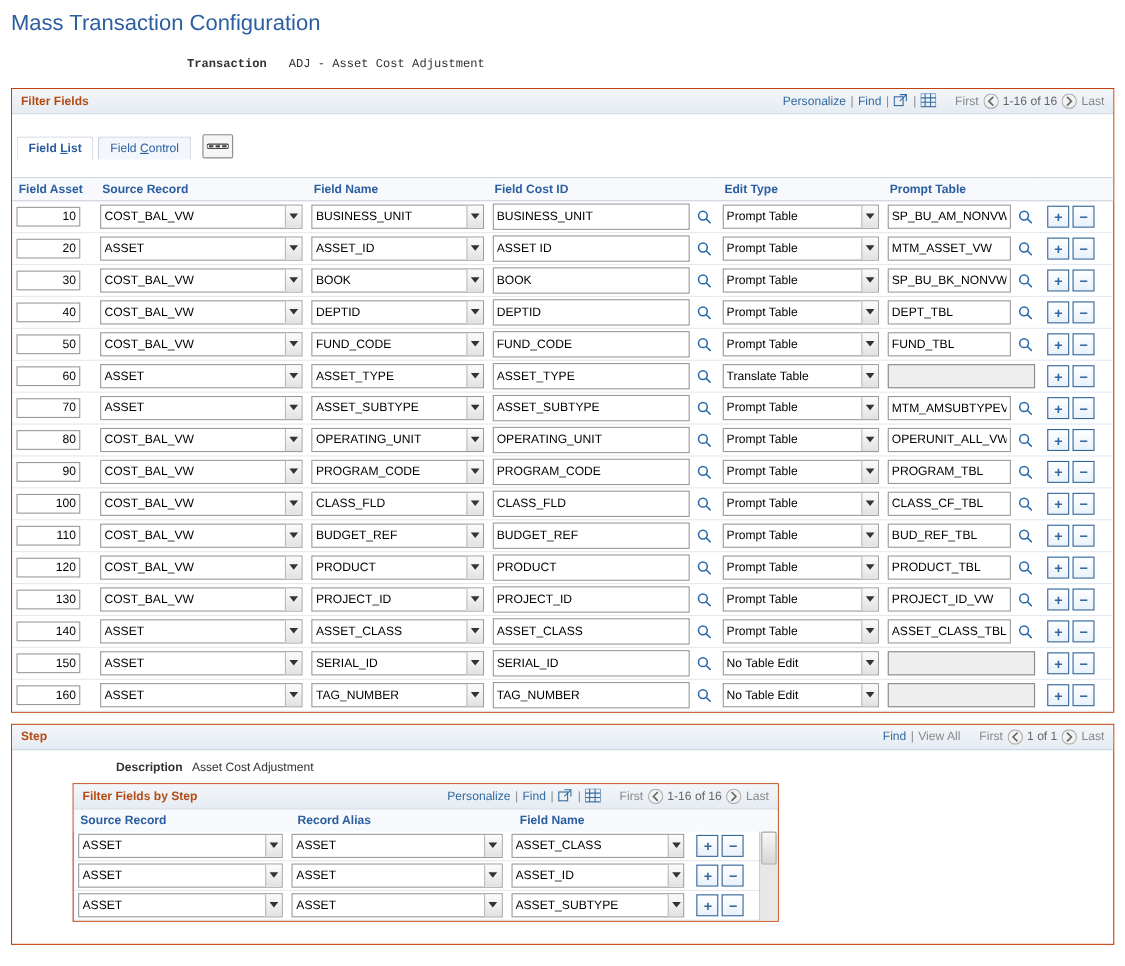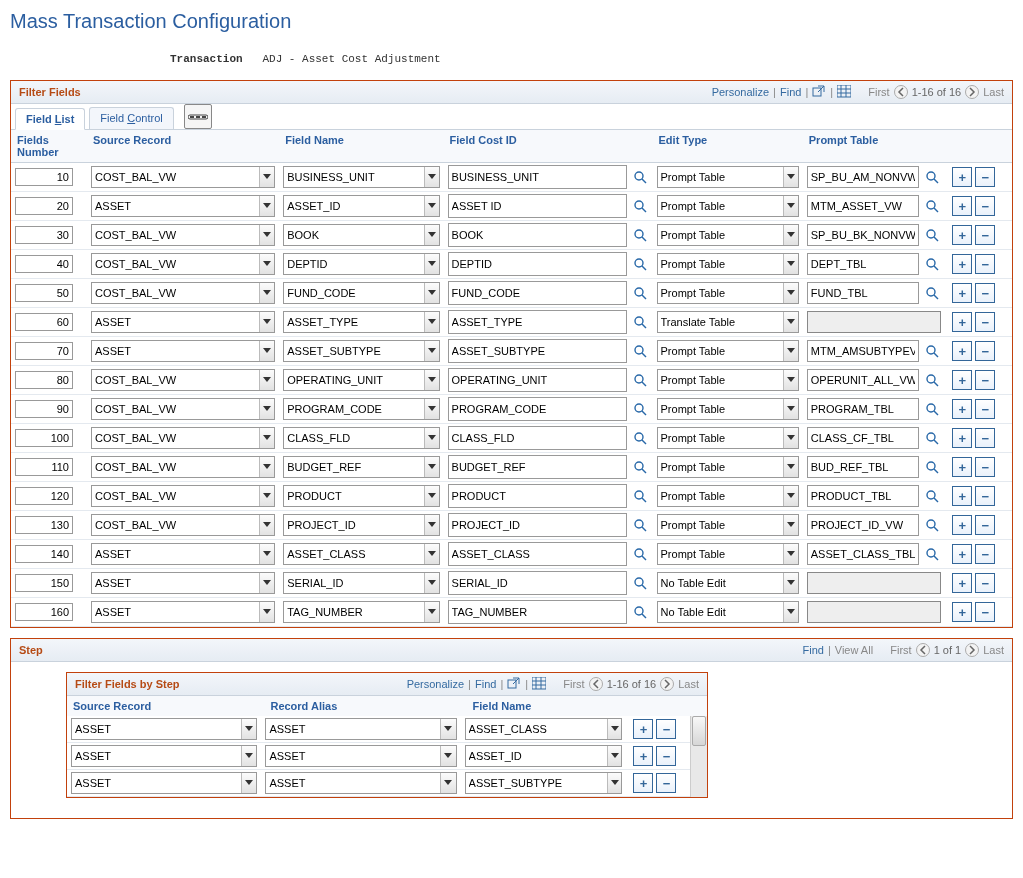--- a/index.html
+++ b/index.html
@@ -47,22 +47,23 @@
     display:flex;
     align-items:center;
     gap:4px;
     color:#666;
     padding-left:28px;
   }
   .header-links a { color:#346aa0; text-decoration:none; cursor:pointer; }
   .header-links .sep { color:#888; }
   .tabs {
     display:flex;
+    align-items:center;
     gap:4px;
-    padding: 0 4px;
+    padding: 16px 4px;
     background:#fff;
     border-bottom: 1px solid #c9d2dc;
   }
   .tab {
     padding:4px 10px;
     border:1px solid #c9d2dc;
     border-bottom:none;
     margin-top:3px;
     background:#f3f6fb;
     color:#2b5ea0;
@@ -281,21 +282,21 @@
     <span class="toolbar-icon">
         <svg width="20" height="14" viewBox="0 0 20 14">
           <use href="#show-all"></use>
         </svg>
       </span>
   </div>
   <div class="grid">
     <table>
       <thead>
         <tr>
-          <th class="col-num">Fields Number</th>
+          <th class="col-num">Field Asset</th>
           <th class="col-src">Source Record</th>
           <th class="col-fname">Field Name</th>
           <th class="col-flabel">Field Cost ID</th>
           <th class="col-etype">Edit Type</th>
           <th class="col-ptable">Prompt Table</th>
           <th class="col-actions"></th>
         </tr>
       </thead>
       <tbody id="main-rows">
           <tr>
@@ -1189,20 +1190,24 @@
       <span>1 of 1</span>
       <span class="nav-arrow">
           <svg viewBox="0 0 14 14">
             <use href="#arrow-r"></use>
           </svg>
         </span>
       <span style="color:#888">Last</span>
     </div>
   </div>
   <div class="step-body">
+    <div class="step-row">
+      <span class="sl">Description</span>
+      <span>Asset Cost Adjustment</span>
+    </div>
 
     <div class="panel inner-grid-panel">
       <div class="panel-header">
         <span class="title">Filter Fields by Step</span>
         <div class="header-links">
           <a>Personalize</a>
           <span class="sep">|</span>
           <a>Find</a>
           <span class="sep">|</span>
           <span class="icon-mini">

